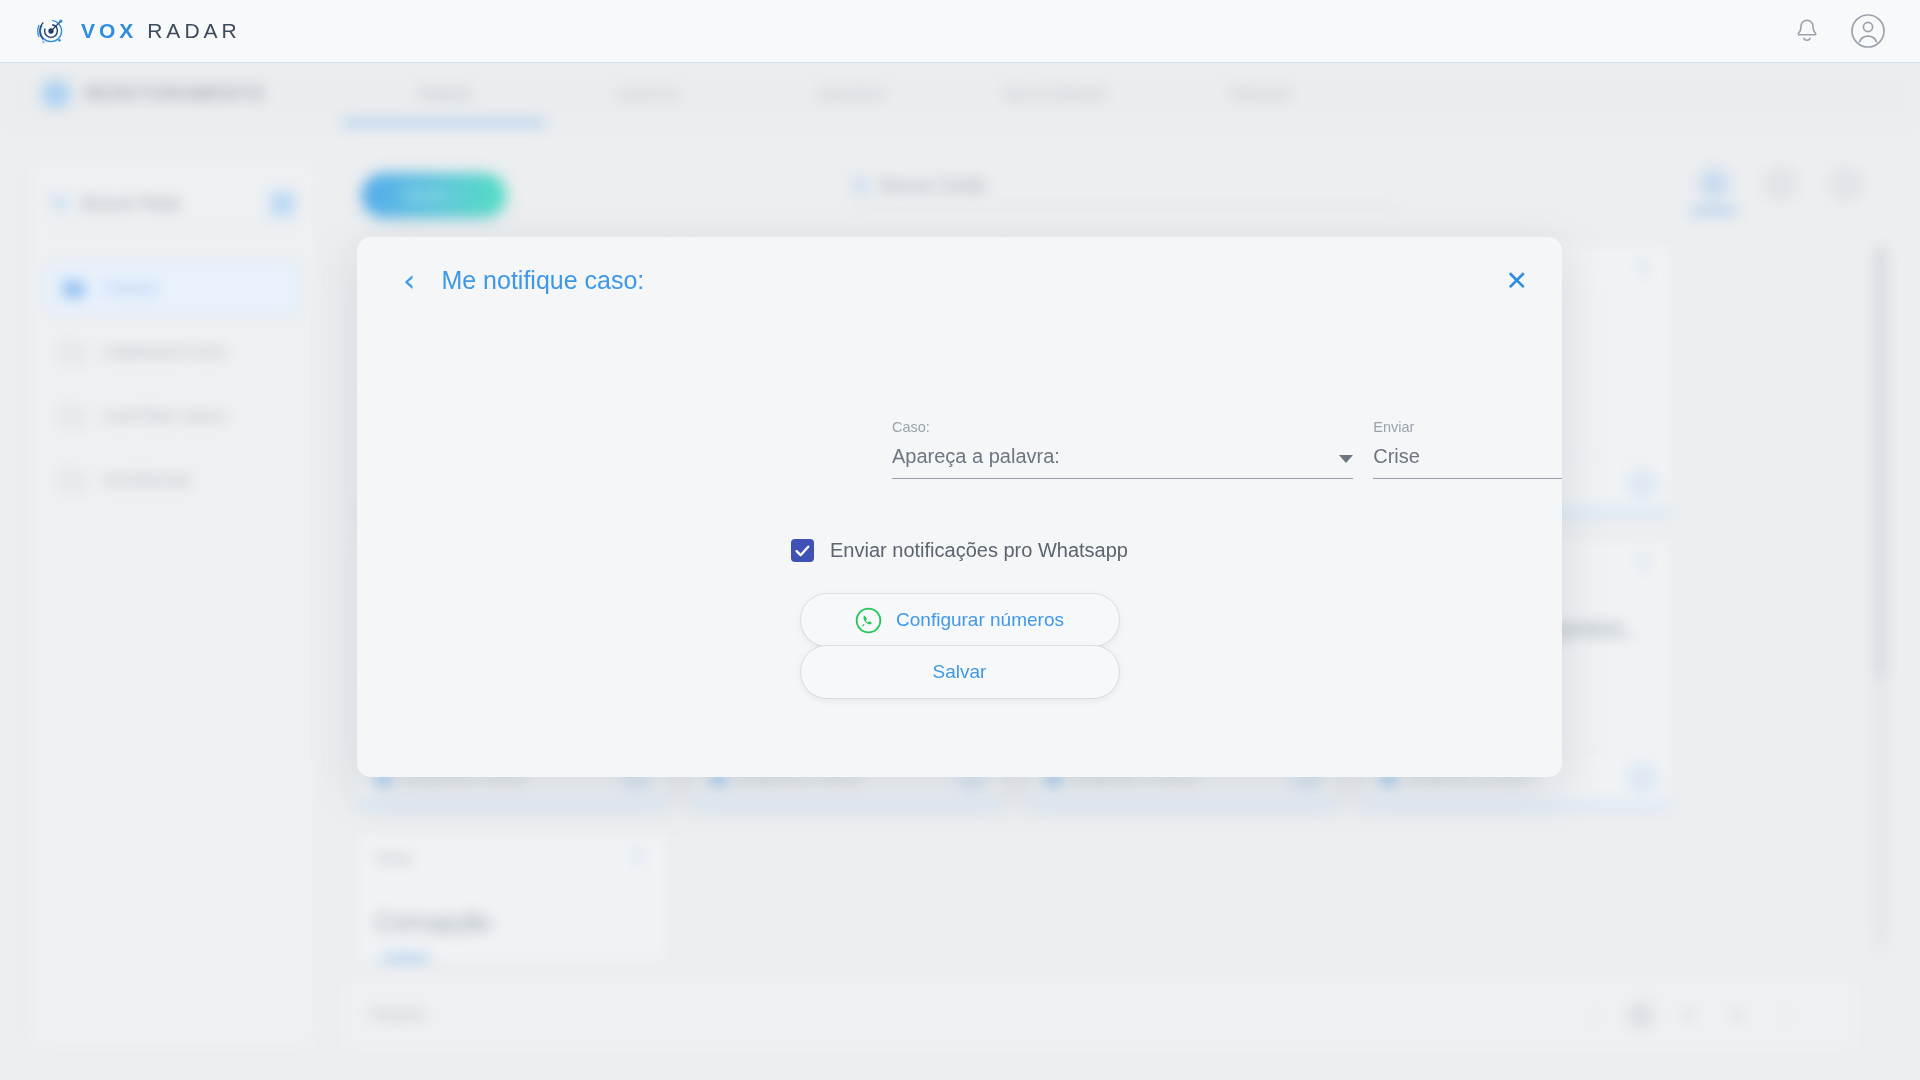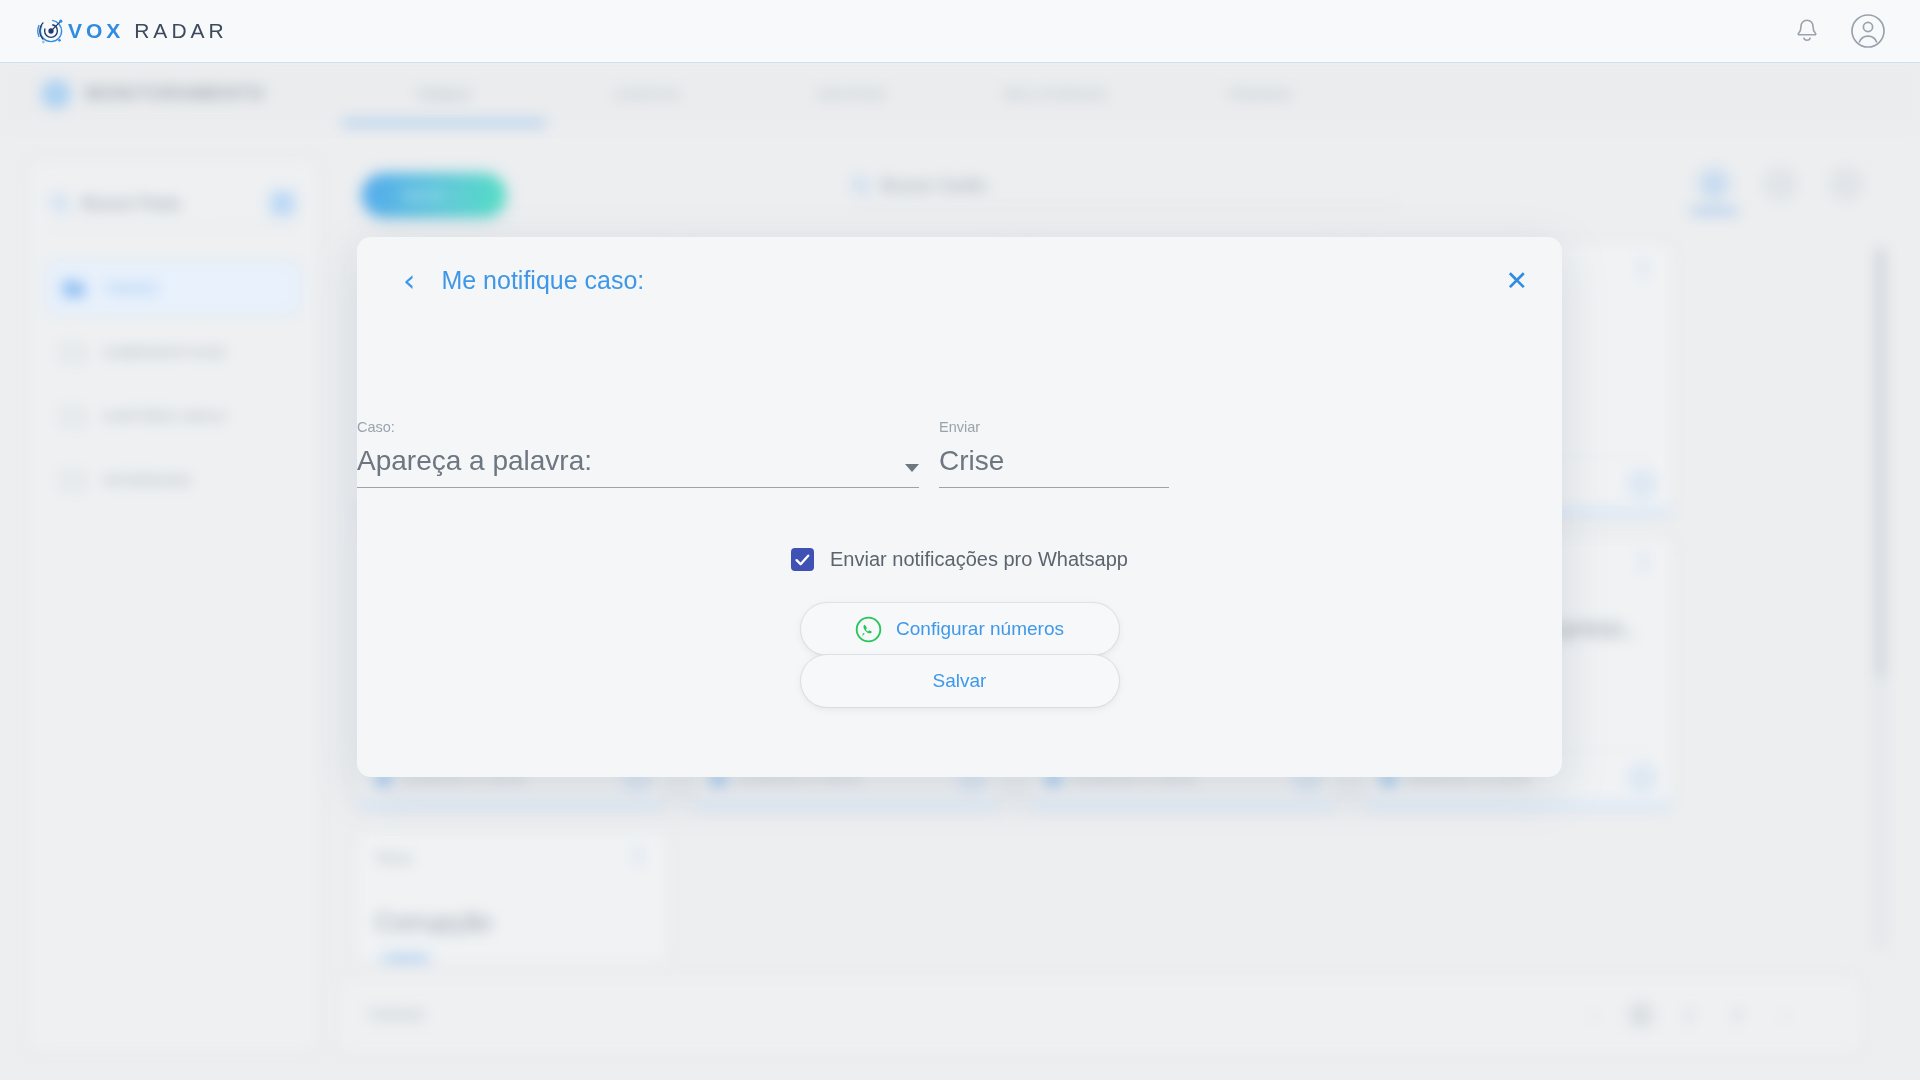--- a/index.html
+++ b/index.html
@@ -36,20 +36,21 @@
     background: #f8f9fa;
     border-bottom: 1px solid #cfe0f5;
     display: flex;
     align-items: center;
     z-index: 30;
   }
   .brand-wrap {
     display: flex;
     align-items: center;
     margin-left: 34px;
+    gap: 13px;
   }
   .brand-logo { width: 34px; height: 34px; display: block; }
   .brand-text {
     font-size: 21px;
     letter-spacing: 4.0px;
     font-weight: 400;
     white-space: nowrap;
   }
   .brand-vox { color: #2f8ce0; font-weight: 700; }
   .brand-radar { color: #3d4a5c; font-weight: 400; }
@@ -356,38 +357,39 @@
   }
 
   .modal-form {
     display: flex;
     align-items: flex-end;
     gap: 0;
     padding: 96px 0 0 0;
   }
   .field-caso {
     width: 562px;
+    margin-left: 535px;
   }
   .field-palavra {
     width: 230px;
     margin-left: 20px;
   }
   .field-label {
     font-size: 14.5px;
     color: #9aa3ad;
     margin-bottom: 10px;
   }
   .field-ctrl {
     position: relative;
     display: flex; align-items: flex-end;
     padding-bottom: 10px;
     border-bottom: 1px solid #9aa3ad;
   }
   .field-value {
-    font-size: 28px;
+    font-size: 20px;
     color: #6d7681;
   }
   .caret-down {
     margin-left: auto;
     width: 0; height: 0;
     border-left: 7px solid transparent;
     border-right: 7px solid transparent;
     border-top: 8px solid #6d7681;
     margin-bottom: 5px;
   }

